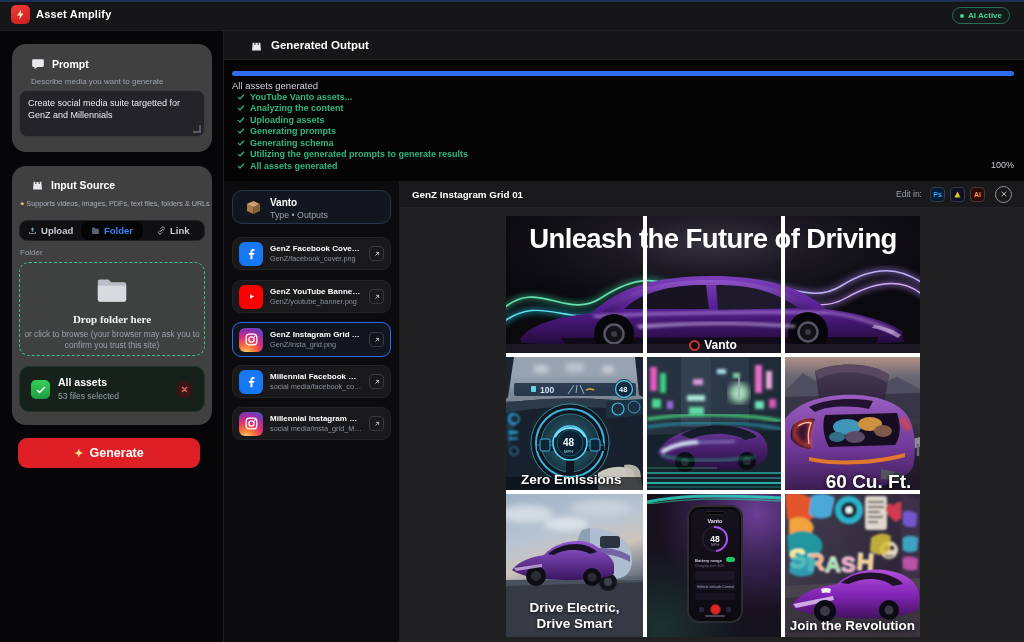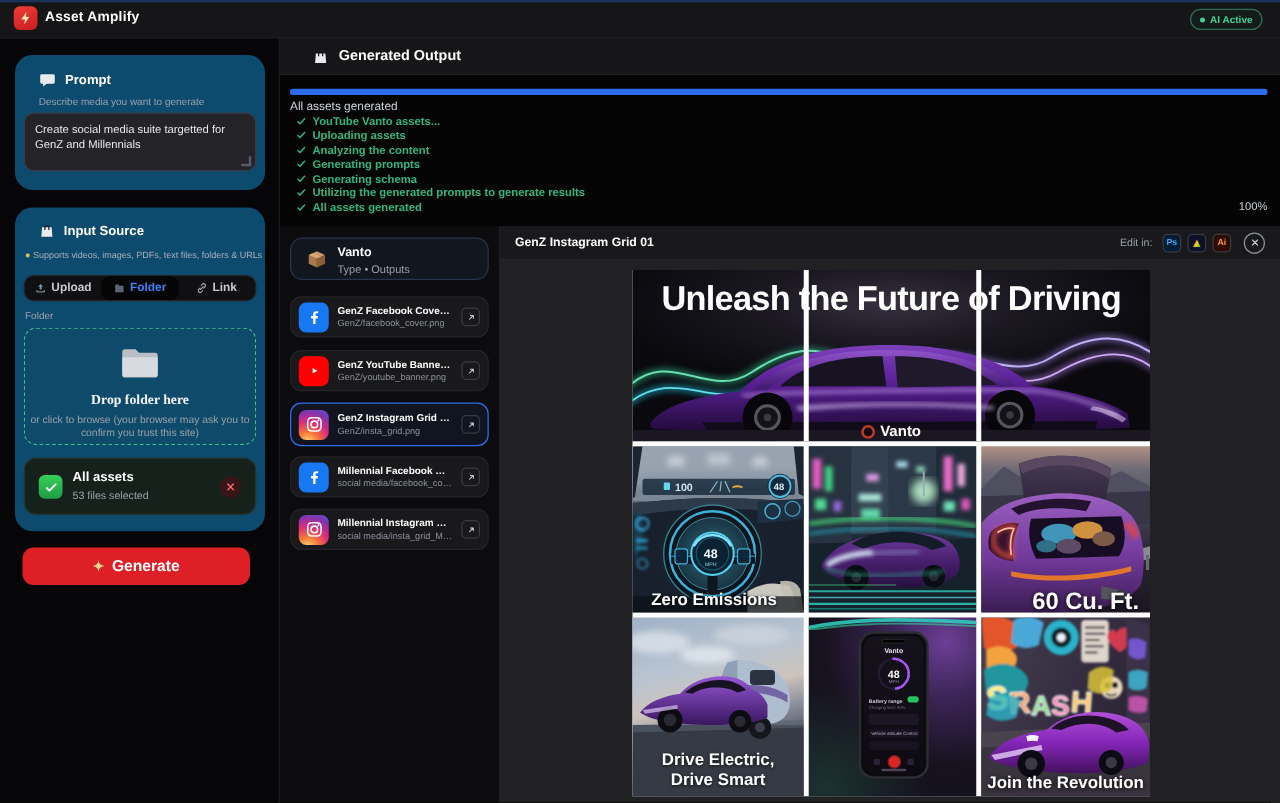--- a/index.html
+++ b/index.html
@@ -7,21 +7,21 @@
 #page { position:relative; width:1024px; height:642px; background:#08080a; }
 
 #blueline { position:absolute; left:0; top:0; width:1024px; height:2px; background:#1c3157; }
 #topbar { position:absolute; left:0; top:2px; width:1024px; height:29px; background:#161618; border-bottom:1px solid #1f1f22; }
 #logo { position:absolute; left:11px; top:5px; width:19px; height:19px; border-radius:5px; background:linear-gradient(160deg,#ef3b36,#c81e1e); display:flex; align-items:center; justify-content:center; }
 #brand { position:absolute; left:36px; top:8px; font-size:11px; font-weight:bold; color:#fff; letter-spacing:.2px; }
 #aipill { position:absolute; right:14px; top:7px; height:17px; padding:0 7px; border:1px solid #2b6e55; border-radius:999px; color:#3ed494; font-size:8px; font-weight:bold; display:flex; align-items:center; gap:4px; background:rgba(20,40,32,.25); }
 #aipill .dot { width:4px; height:4px; border-radius:50%; background:#3ed494; }
 
 #sidebar { position:absolute; left:0; top:31px; width:224px; height:611px; background:#060608; border-right:1px solid #1e1e21; }
-.card { position:absolute; left:12px; width:200px; background:#0c4a6e; border-radius:14px; }
+.card { position:absolute; left:12px; width:200px; background:#404040; border-radius:14px; }
 #promptcard { top:13px; height:108px; }
 .cardhead { display:flex; align-items:center; gap:7px; color:#fff; font-size:10.5px; font-weight:bold; }
 .label { color:#9ba1ab; font-size:8px; }
 #ptextarea { position:absolute; left:7px; top:46px; width:186px; height:47px; background:#242428; border:1px solid #3b3b41; border-radius:8px; color:#e7e9ec; font-size:9px; padding:7px 8px; line-height:11.5px; white-space:nowrap; overflow:hidden; }
 #resizer { position:absolute; right:2px; bottom:2px; width:8px; height:8px; border-right:2px solid #6b7280; border-bottom:2px solid #6b7280; opacity:.7; transform:translate(-1px,-1px); }
 #inputcard { top:135px; height:259px; }
 #generate { position:absolute; left:18px; top:407px; width:182px; height:30px; background:#de2026; border-radius:9px; color:#fff; font-weight:bold; font-size:12.5px; display:flex; align-items:center; justify-content:center; gap:6px; }
 
 #tabs { position:absolute; left:7px; top:54px; width:186px; height:21px; background:#101013; border:1px solid #232327; border-radius:8px; display:flex; }
 .tab { flex:1; display:flex; align-items:center; justify-content:center; gap:4px; color:#c7ccd2; font-size:9.5px; font-weight:bold; }
@@ -147,27 +147,27 @@
         <div class="chk">
           <svg width="8" height="8" viewBox="0 0 24 24">
             <path d="M4 13 l5 5 L20 6" stroke="#2fbe82" stroke-width="3.4" fill="none" stroke-linecap="round"></path>
           </svg>
           <span class="gtxt">YouTube Vanto assets...</span>
         </div>
         <div class="chk">
           <svg width="8" height="8" viewBox="0 0 24 24">
             <path d="M4 13 l5 5 L20 6" stroke="#2fbe82" stroke-width="3.4" fill="none" stroke-linecap="round"></path>
           </svg>
+          <span class="gtxt">Analyzing the content</span>
+        </div>
+        <div class="chk">
+          <svg width="8" height="8" viewBox="0 0 24 24">
+            <path d="M4 13 l5 5 L20 6" stroke="#2fbe82" stroke-width="3.4" fill="none" stroke-linecap="round"></path>
+          </svg>
           <span class="gtxt">Uploading assets</span>
-        </div>
-        <div class="chk">
-          <svg width="8" height="8" viewBox="0 0 24 24">
-            <path d="M4 13 l5 5 L20 6" stroke="#2fbe82" stroke-width="3.4" fill="none" stroke-linecap="round"></path>
-          </svg>
-          <span class="gtxt">Analyzing the content</span>
         </div>
         <div class="chk">
           <svg width="8" height="8" viewBox="0 0 24 24">
             <path d="M4 13 l5 5 L20 6" stroke="#2fbe82" stroke-width="3.4" fill="none" stroke-linecap="round"></path>
           </svg>
           <span class="gtxt">Generating prompts</span>
         </div>
         <div class="chk">
           <svg width="8" height="8" viewBox="0 0 24 24">
             <path d="M4 13 l5 5 L20 6" stroke="#2fbe82" stroke-width="3.4" fill="none" stroke-linecap="round"></path>

